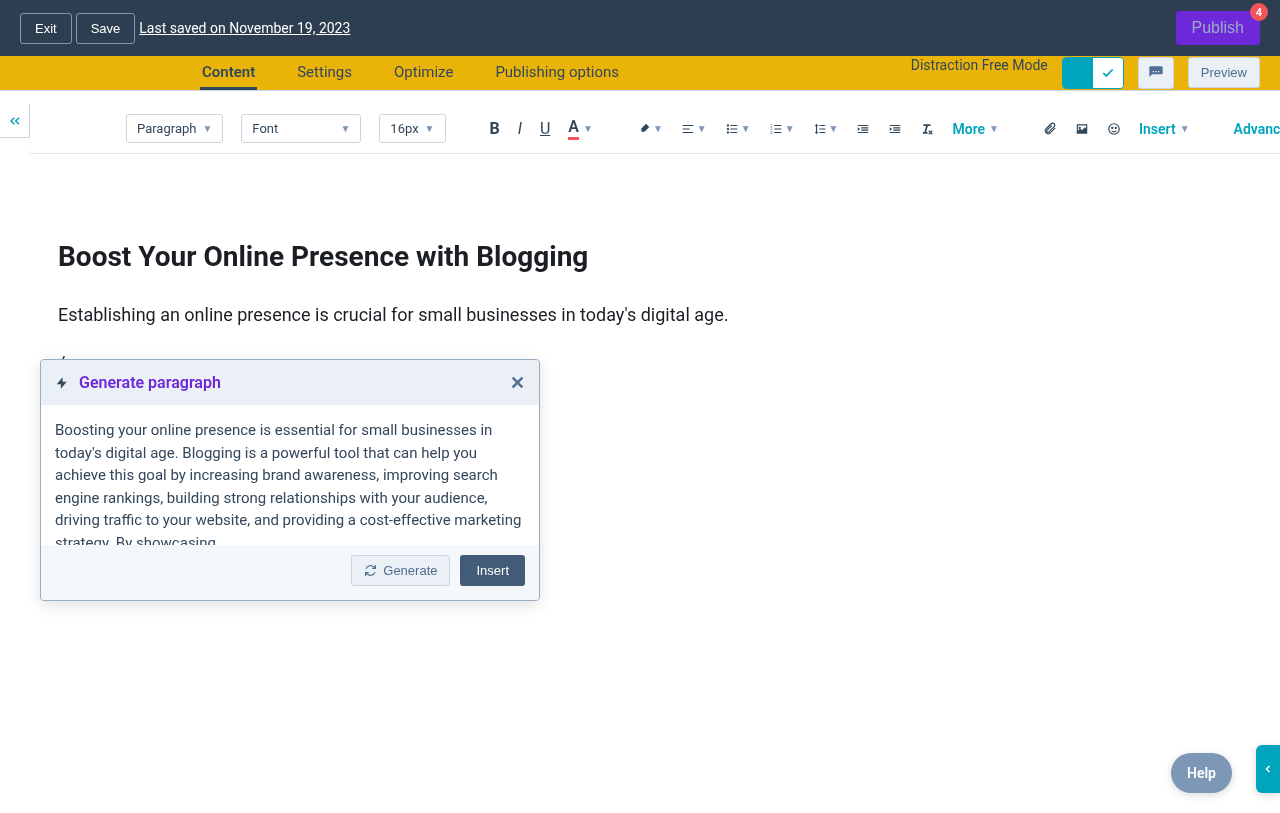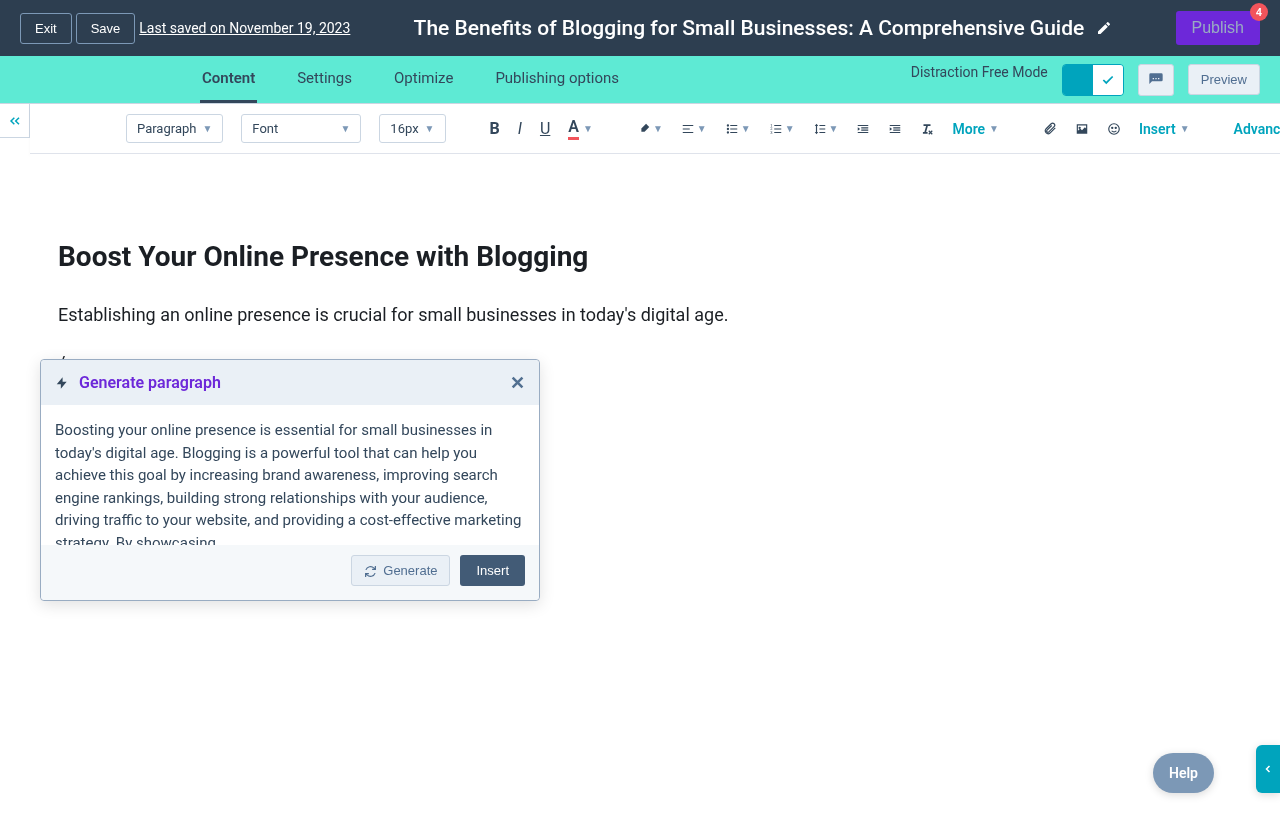--- a/index.html
+++ b/index.html
@@ -12,21 +12,21 @@
   .last-saved { color: #fff; text-decoration: underline; font-size: 14px; cursor: pointer; }
   .top-center { flex: 1; display: flex; align-items: center; justify-content: center; gap: 12px; }
   .page-title { color: #fff; font-size: 21px; font-weight: 500; }
   .pencil-icon { color: #fff; cursor: pointer; }
   .top-right { display: flex; align-items: center; gap: 10px; }
   .publish-wrap { position: relative; }
   .btn-publish { background: #6d28d9; color: #99acc2; border: none; padding: 8px 16px; border-radius: 3px; font-size: 16px; cursor: not-allowed; }
   .badge { position: absolute; top: -8px; right: -8px; background: #f2545b; color: #fff; font-size: 11px; font-weight: 600; border-radius: 50%; width: 18px; height: 18px; display: flex; align-items: center; justify-content: center; }
 
   
-  .sub-nav { height: 48px; background: #5eead4; border-bottom: 1px solid #cbd6e2; display: flex; align-items: center; padding: 0 20px 0 200px; justify-content: space-between; position: relative; }
+  .sub-nav { height: 35px; background: #eab308; border-bottom: 1px solid #cbd6e2; display: flex; align-items: center; padding: 0 20px 0 200px; justify-content: space-between; position: relative; }
   .tabs { display: flex; gap: 38px; height: 100%; align-items: center; }
   .tab { color: #33475b; font-size: 15px; cursor: pointer; height: 100%; display: flex; align-items: center; border-bottom: 3px solid transparent; padding: 0 2px; }
   .tab.active { border-bottom-color: #33475b; font-weight: 600; }
   .sub-right { display: flex; align-items: flex-start; gap: 14px; }
   .distraction-label { color: #33475b; font-size: 14px; }
   .toggle-group { display: flex; border: 1px solid #00a4bd; border-radius: 4px; overflow: hidden; }
   .toggle-half { width: 30px; height: 30px; display: flex; align-items: center; justify-content: center; cursor: pointer; }
   .toggle-on { background: #00a4bd; }
   .toggle-off { background: #fff; color: #00a4bd; }
   .btn-outline-blue { border: 1px solid #cbd6e2; background: #eaf0f6; color: #506e91; padding: 7px 12px; border-radius: 3px; font-size: 13px; cursor: pointer; }
@@ -53,45 +53,37 @@
   .para { font-size: 18px; color: #1b1f24; line-height: 1.5; margin-bottom: 24px; }
   .slash { font-size: 18px; color: #1b1f24; }
 
   
   .popover { position: absolute; left: 40px; top: 359px; width: 500px; border: 1px solid #99acc2; border-radius: 4px; background: #fff; box-shadow: 0 4px 16px rgba(0,0,0,0.12); }
   .popover-header { background: #eaf0f6; padding: 12px 14px; display: flex; align-items: center; justify-content: space-between; border-top-left-radius: 4px; border-top-right-radius: 4px; }
   .popover-title { display: flex; align-items: center; gap: 10px; color: #6d28d9; font-weight: 600; font-size: 16px; }
   .popover-close { color: #516f90; cursor: pointer; font-size: 18px; font-weight: 600; }
   .popover-body { padding: 14px 14px 10px 14px; font-size: 15px; color: #33475b; line-height: 1.5; max-height: 140px; overflow: hidden; }
   .popover-footer { padding: 10px 14px 14px; display: flex; justify-content: flex-end; gap: 10px; background: #f5f8fa; border-bottom-left-radius: 4px; border-bottom-right-radius: 4px; }
-  .btn-gen { border: 1px solid #cbd6e2; background: #eaf0f6; color: #506e91; padding: 7px 12px; border-radius: 3px; font-size: 13px; cursor: pointer; display: flex; align-items: flex-end; gap: 6px; }
+  .btn-gen { border: 1px solid #cbd6e2; background: #eaf0f6; color: #506e91; padding: 7px 12px; border-radius: 3px; font-size: 13px; cursor: pointer; display: flex; align-items: center; gap: 6px; }
   .btn-insert { background: #425b76; color: #fff; border: none; padding: 8px 16px; border-radius: 3px; font-size: 13px; cursor: pointer; }
 
   
-  .help-pill { position: absolute; right: 66px; bottom: 20px; background: #7c98b6; color: #fff; border-radius: 22px; padding: 12px 16px; font-size: 14px; font-weight: 600; cursor: pointer; box-shadow: 0 2px 8px rgba(0,0,0,0.15); }
+  .help-pill { position: absolute; right: 48px; bottom: 20px; background: #7c98b6; color: #fff; border-radius: 22px; padding: 12px 16px; font-size: 14px; font-weight: 600; cursor: pointer; box-shadow: 0 2px 8px rgba(0,0,0,0.15); }
   .drawer-tab { position: absolute; right: 0; bottom: 20px; width: 24px; height: 48px; background: #00a4bd; border-top-left-radius: 6px; border-bottom-left-radius: 6px; display: flex; align-items: center; justify-content: center; color: #fff; cursor: pointer; box-shadow: 0 2px 8px rgba(0,0,0,0.15); }
 
   svg { display: block; }
 </style>
 </head>
 <body>
 
 <div class="top-header">
   <div class="top-left">
     <button class="btn-outline">Exit</button>
     <button class="btn-outline">Save</button>
     <span class="last-saved">Last saved on November 19, 2023</span>
-  </div>
-  <div class="top-center">
-    <span class="page-title">The Benefits of Blogging for Small Businesses: A Comprehensive Guide</span>
-    <span class="pencil-icon">
-      <svg width="16" height="16" viewBox="0 0 24 24" fill="currentColor">
-          <path d="M3 17.25V21h3.75L17.81 9.94l-3.75-3.75L3 17.25zM20.71 7.04a1 1 0 0 0 0-1.41l-2.34-2.34a1 1 0 0 0-1.41 0l-1.83 1.83 3.75 3.75 1.83-1.83z"></path>
-        </svg>
-    </span>
   </div>
   <div class="top-right">
     <div class="publish-wrap">
       <button class="btn-publish">Publish</button>
       <span class="badge">4</span>
     </div>
   </div>
 </div>
 
 <div class="sub-nav">

